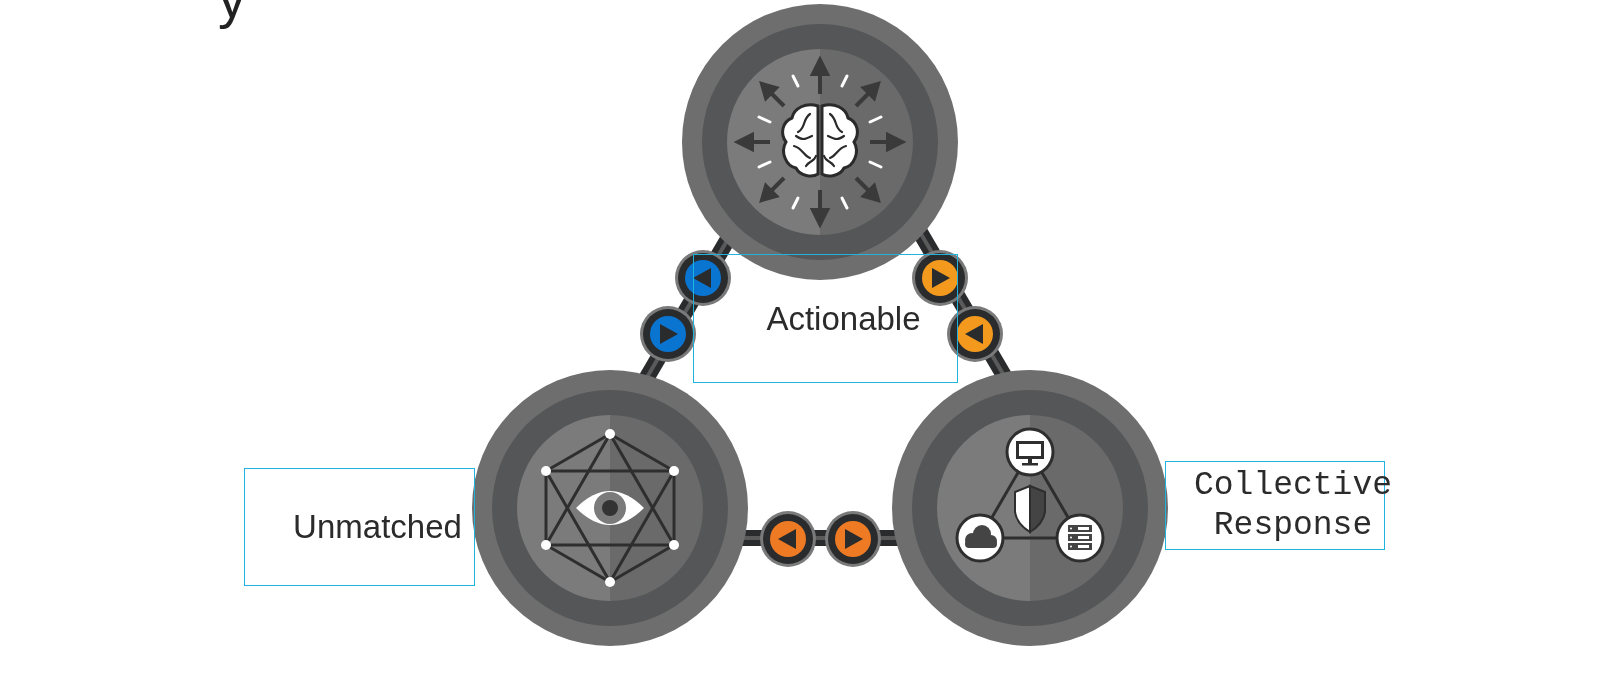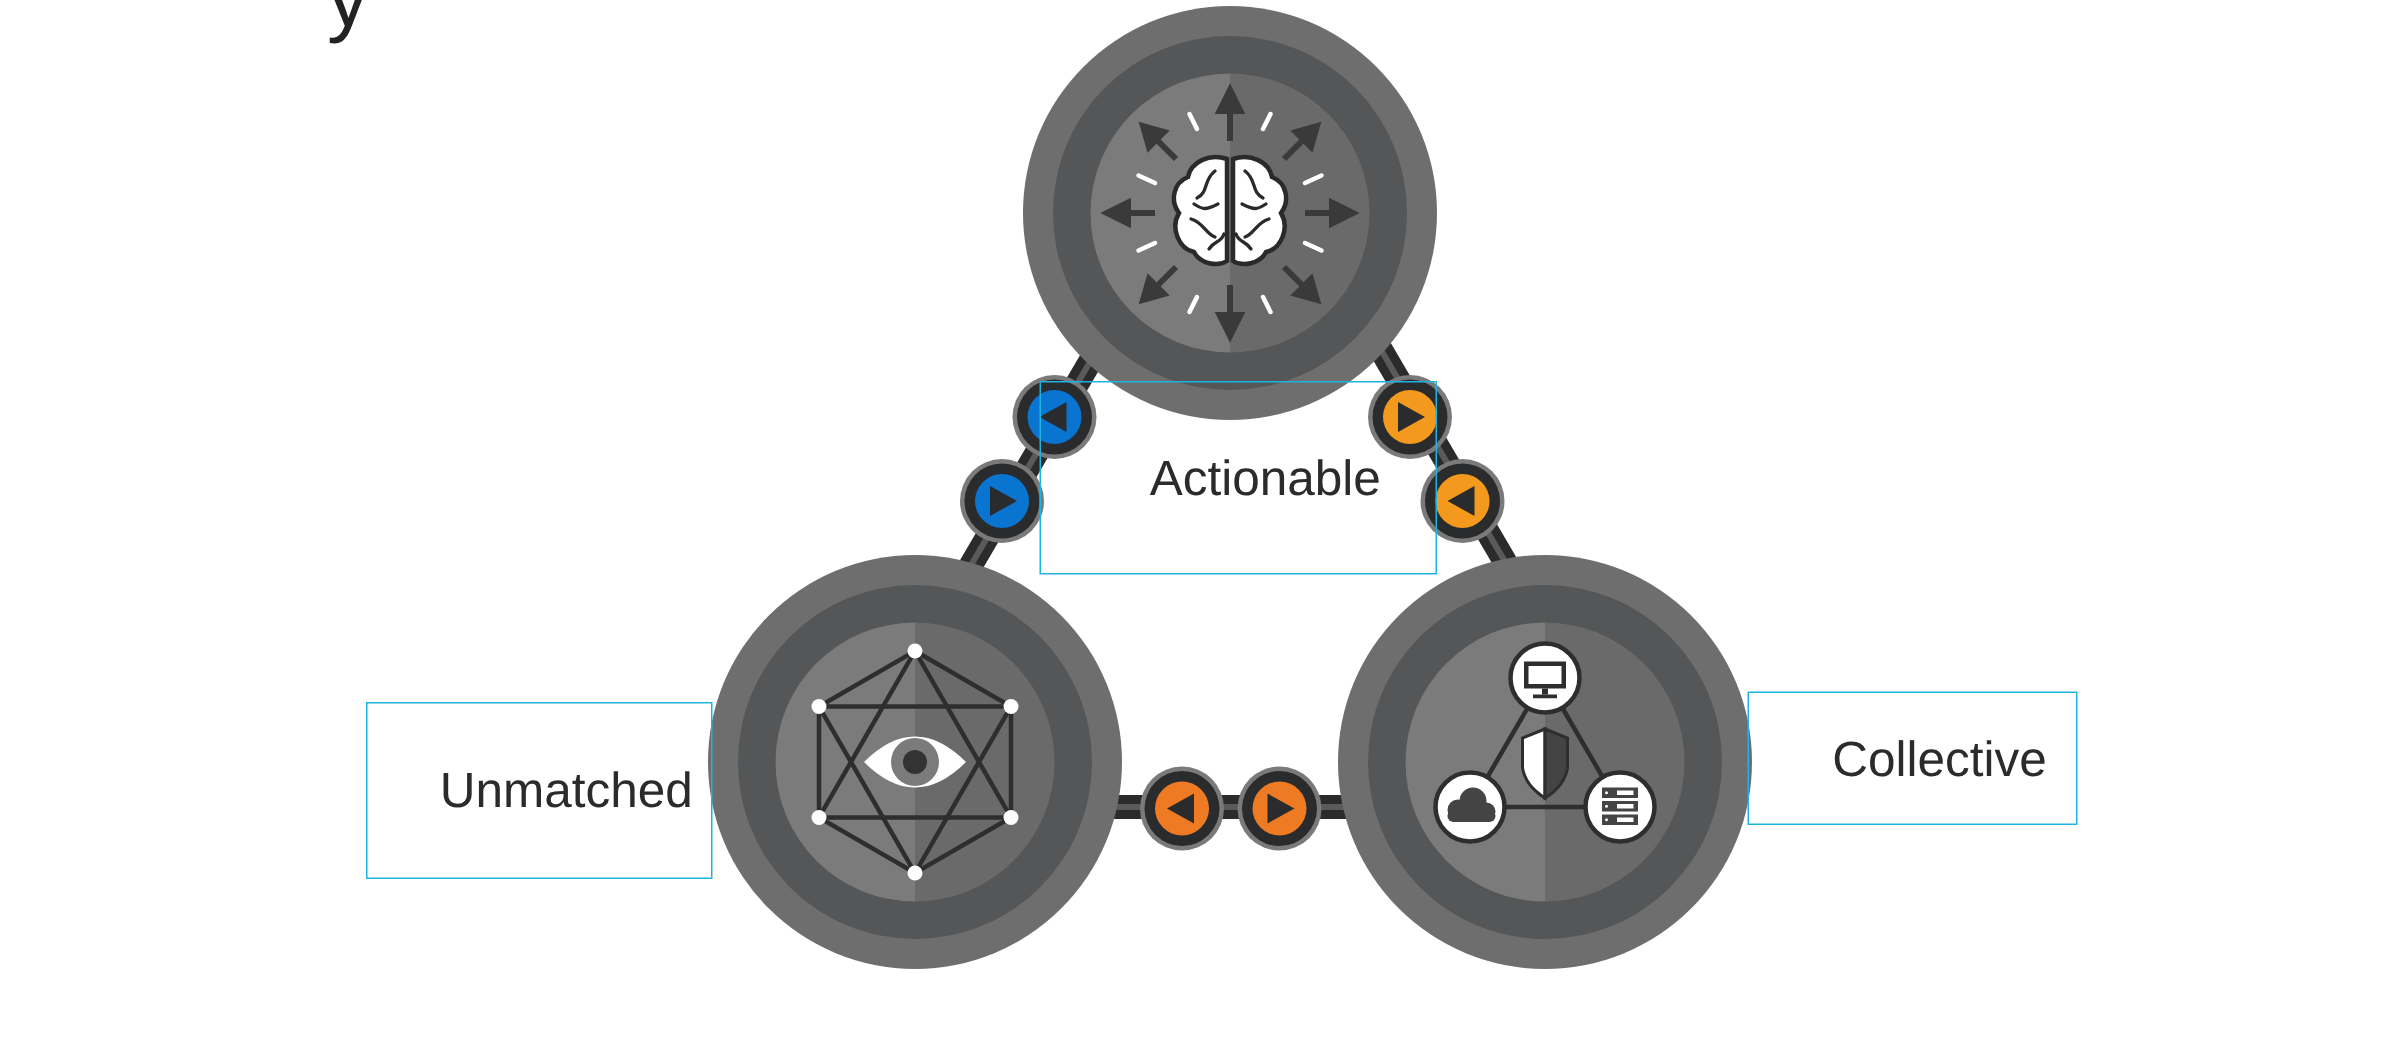--- a/index.html
+++ b/index.html
@@ -204,15 +204,16 @@
       </g>
     </g>
 </svg>
 
 <div class="label-box" style="left:693px; top:254px; width:265px; height:129px; padding-top:0;">
   <span>Actionable</span>
 </div>
 <div class="label-box" style="left:244px; top:468px; width:231px; height:118px;">
   <span>Unmatched</span>
 </div>
-<div class="label-box" style="left:1165px; top:461px; width:220px; height:89px;">
+<div class="label-box" style="left:1165px; top:461px; width:220px; height:89px;font-family:Liberation Mono, monospace;">
   <span>Collective</span>
+  <span>Response</span>
 </div>
 
 </body></html>

